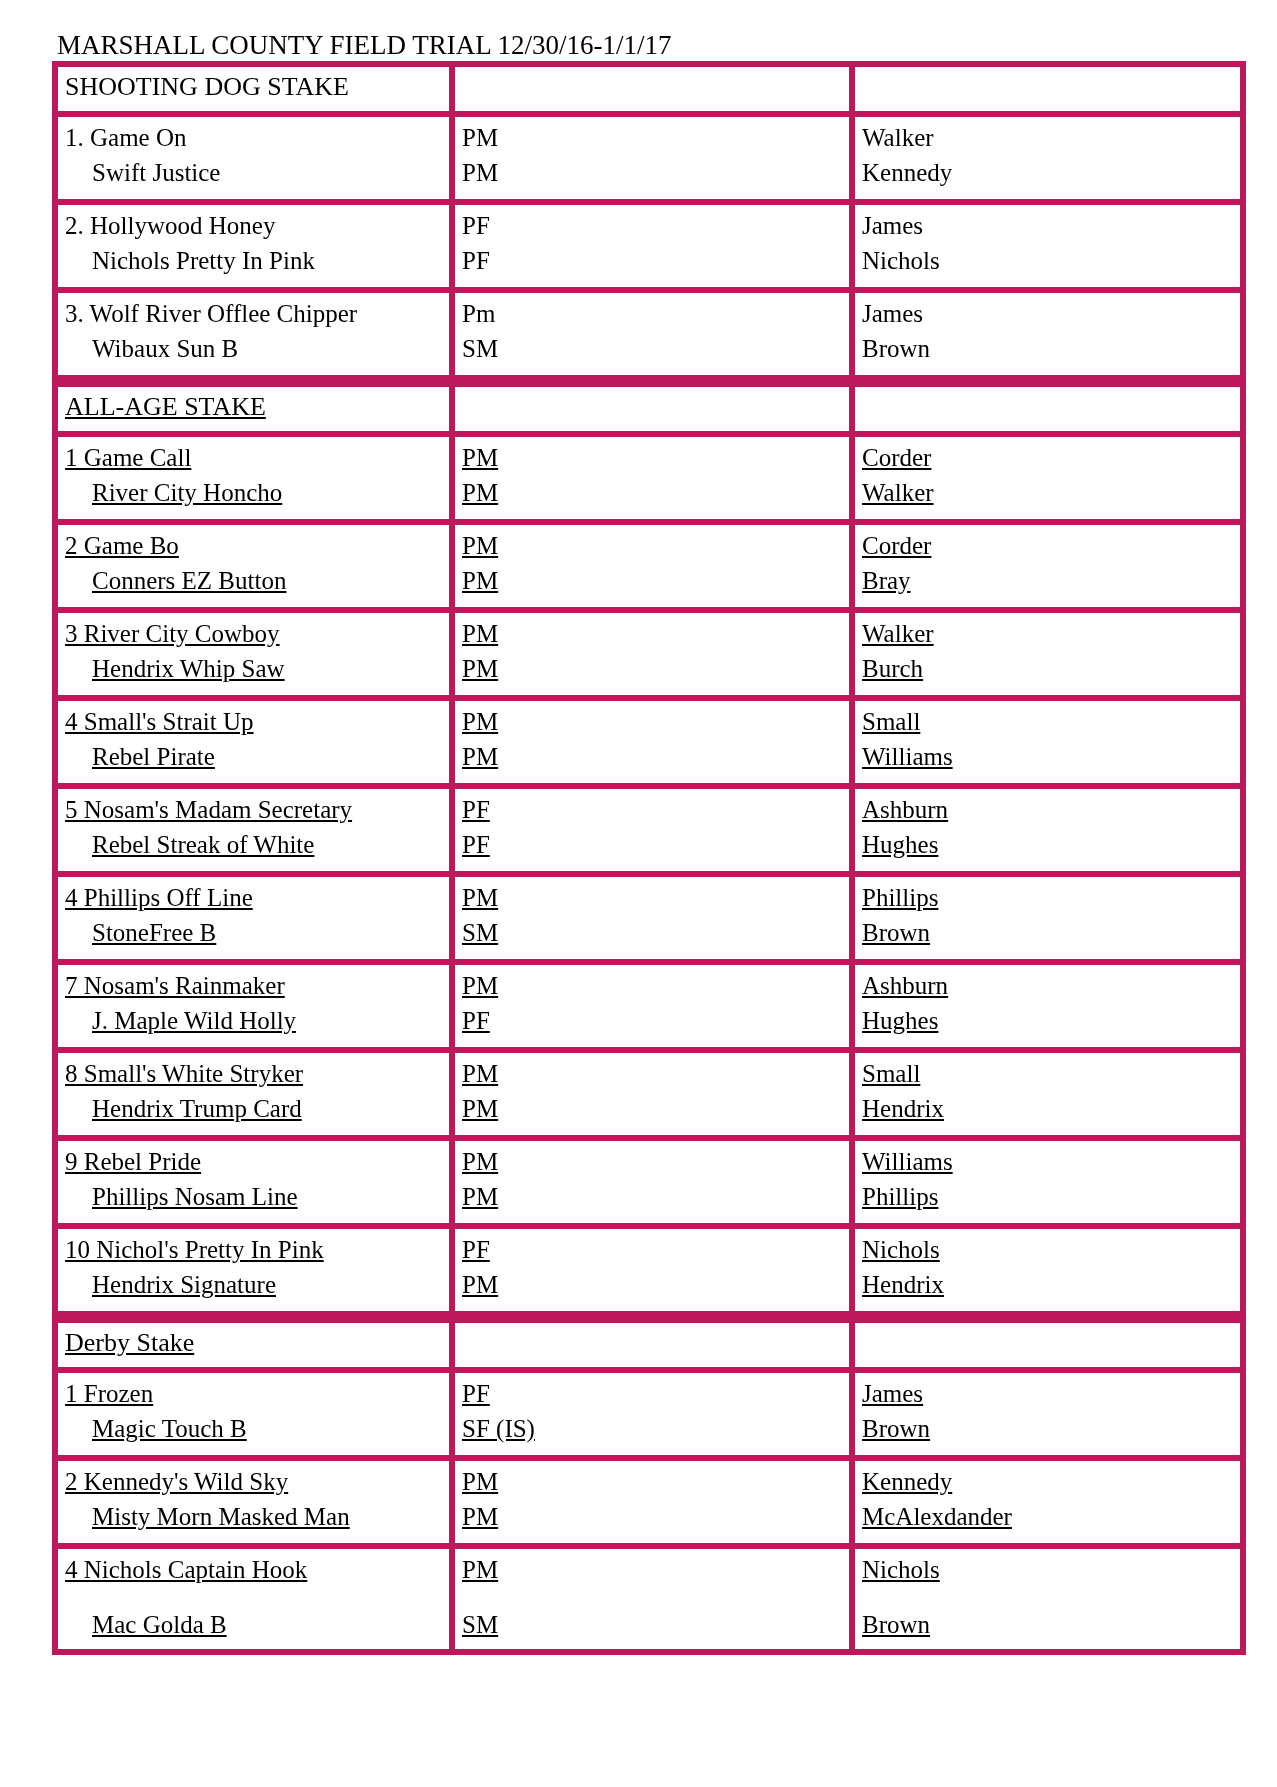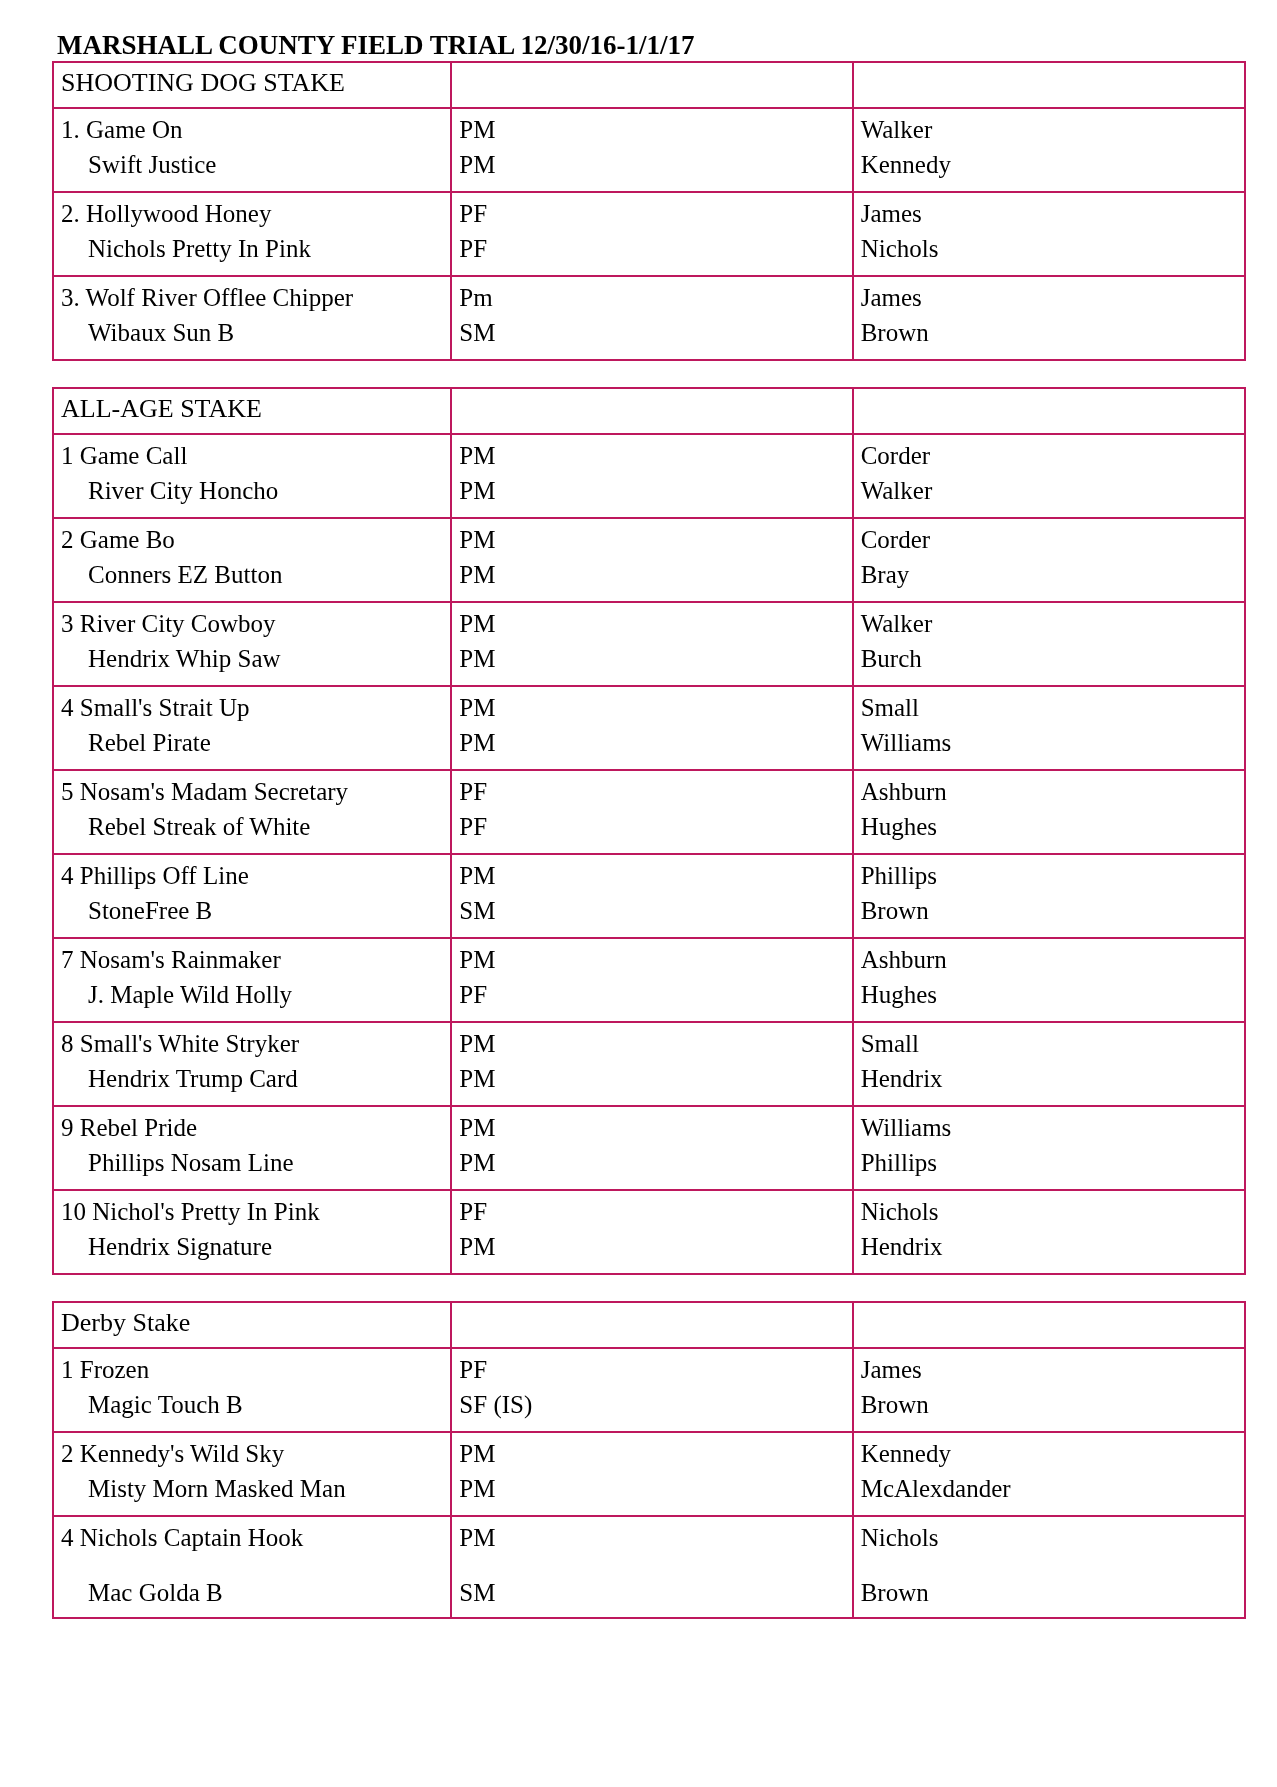--- a/index.html
+++ b/index.html
@@ -12,40 +12,40 @@
   body {
     width: 1277px;
     height: 1787px;
     overflow: hidden;
   }
   .page {
     padding: 30px 30px 0 52px;
   }
   .title {
     font-size: 27px;
-    font-weight: 700;
+    font-weight: 400;
     margin: 0 0 0 5px;
     white-space: nowrap;
     line-height: 31px;
   }
   .subtitle {
     font-size: 26px;
     margin: 33px 0 9px 3px;
     line-height: 30px;
   }
   table.stake {
     border-collapse: collapse;
     width: 1194px;
     table-layout: fixed;
   }
   table.stake + table.stake {
-    margin-top: 26px;
+    text-decoration: underline;
   }
   table.stake td {
-    border: 2px solid #be185d;
+    border: 6px solid #be185d;
     vertical-align: top;
     padding: 3px 12px 0 7px;
     font-size: 25px;
     overflow: hidden;
   }
   table.stake col.c1 { width: 397px; }
   table.stake col.c2 { width: 400px; }
   table.stake col.c3 { width: 391px; }
   tr.hdr td {
     height: 40px;

